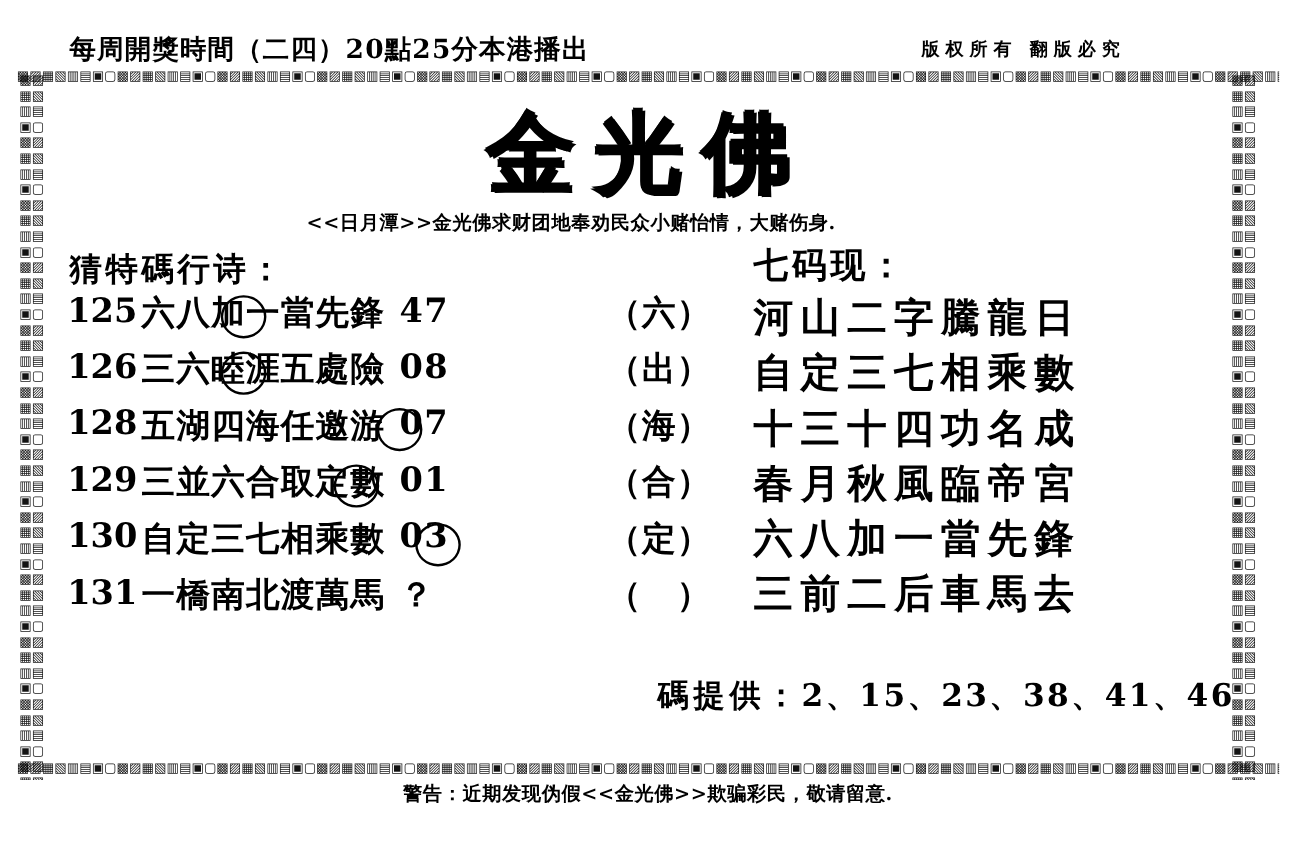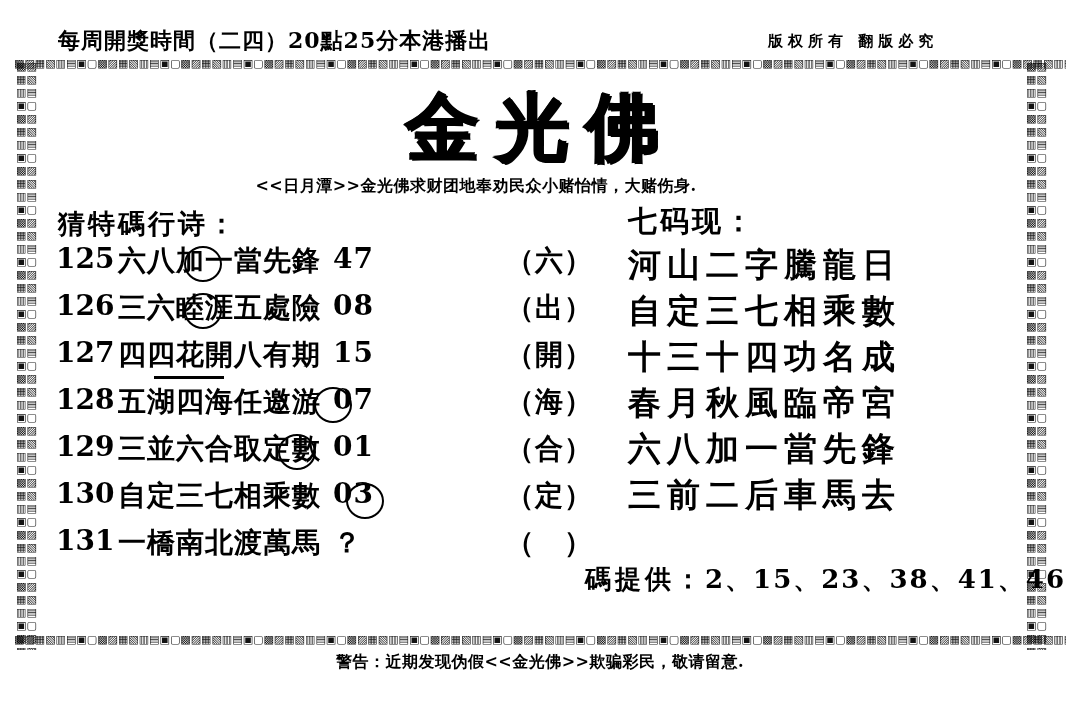--- a/index.html
+++ b/index.html
@@ -187,21 +187,21 @@
   .numbers-line {
     position: absolute;
     left: 548px; top: 562px;
     font-family: "DejaVu Serif", serif;
     font-weight: bold;
     font-size: 26px;
     color: #000;
     white-space: nowrap;
     letter-spacing: 1px;
   }
-  .numbers-label { letter-spacing: 4px; margin-left: 37px; }
+  .numbers-label { letter-spacing: 4px; }
   .numbers-values { letter-spacing: 2px; }
 
   
   .note1 {
     position: absolute;
     left: 0; top: 600px;
     width: 1080px;
     text-align: center;
     font-family: "DejaVu Serif", serif;
     font-weight: bold;
@@ -245,27 +245,20 @@
         <span class="poem-code">47</span>
         <span class="poem-answer">（六）</span>
         <span class="mark-circle" style="left: 128px; top: 4px;"></span>
       </div>
       <div class="poem-row">
         <span class="poem-num">126</span>
         <span class="poem-text">三六睦涯五處險</span>
         <span class="poem-code">08</span>
         <span class="poem-answer">（出）</span>
         <span class="mark-circle" style="left: 128px; top: 4px;"></span>
-      </div>
-      <div class="poem-row">
-        <span class="poem-num">127</span>
-        <span class="poem-text">四四花開八有期</span>
-        <span class="poem-code">15</span>
-        <span class="poem-answer">（開）</span>
-        <span class="mark-underline" style="left: 98px; top: 40px; width: 70px;"></span>
       </div>
       <div class="poem-row">
         <span class="poem-num">128</span>
         <span class="poem-text">五湖四海任邀游</span>
         <span class="poem-code">07</span>
         <span class="poem-answer">（海）</span>
         <span class="mark-circle" style="left: 258px; top: 4px;"></span>
       </div>
       <div class="poem-row">
         <span class="poem-num">129</span>

